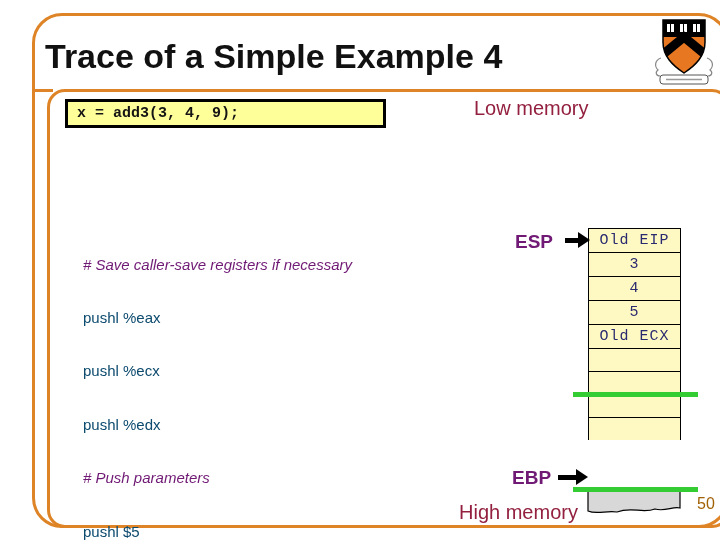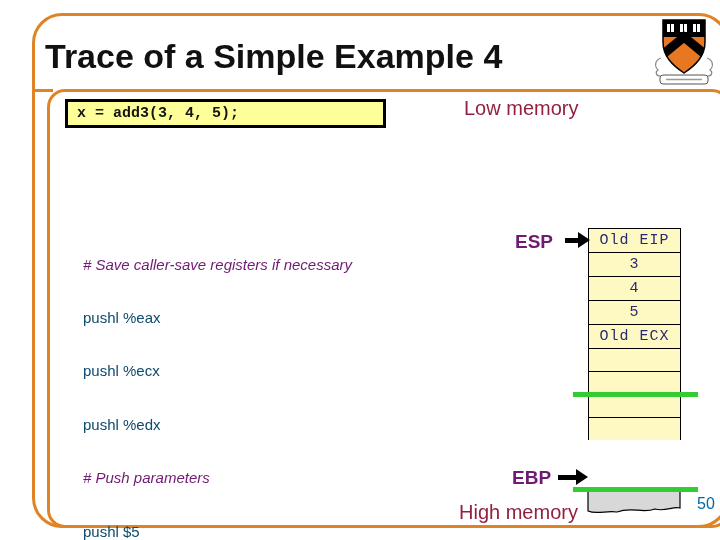--- a/index.html
+++ b/index.html
@@ -19,21 +19,21 @@
                  color:#111; letter-spacing:0px; white-space:nowrap; }
 
   
   .code-box { left:44px; top:99px; width:321px; height:29px; background:#FFFF99;
               border:3px solid #000; }
   .code-box span { position:absolute; left:9px; top:3px;
                    font-family:"Liberation Mono", monospace; font-weight:bold;
                    font-size:15px; color:#141414; white-space:pre; }
 
   .mem-label { font-size:20px; color:#93203F; white-space:nowrap; }
-  .low-mem  { left:443px; top:97px;text-align:right; }
+  .low-mem  { left:453px; top:97px;text-align:right; }
   .high-mem { left:438px; top:501px; }
 
   
   .asm { left:62px; top:220px; font-size:15px; line-height:17.8px; white-space:pre; }
   .asm .dim     { color:#0c4a6e; }
   .asm .comment { color:#701a75; font-style:italic; }
 
   
   .stack { left:567px; top:228px; width:93px; }
   .cell { width:93px; height:24px; border:1px solid #000; border-bottom:none;
@@ -51,21 +51,21 @@
   .arrow-shaft { height:5px; background:#000; }
   .esp-shaft { left:544px; top:238px; width:14px; }
   .ebp-shaft { left:537px; top:475px; width:19px; }
   .arrow-head { width:0; height:0; border-top:8px solid transparent;
                 border-bottom:8px solid transparent; border-left:12px solid #000; }
   .esp-head { left:557px; top:232px; }
   .ebp-head { left:555px; top:469px; }
 
   .torn { left:566px; top:488px; }
 
-  .page-number { left:676px; top:495px; font-size:16px; color:#0369a1; }
+  .page-number { left:676px; top:495px; font-size:16px; color:#a16207; }
 
   .logo { left:632px; top:14px; }
 </style>
 </head>
 <body>
 
 <div id="slide">
 
   <div class="abs outer-frame"></div>
   <div class="abs divider-stub"></div>
@@ -94,21 +94,21 @@
     <rect x="40" y="10" width="7" height="8" fill="#fff"></rect>
       <line x1="43.5" y1="10" x2="43.5" y2="18" stroke="#000"></line>
 
     <path d="M8 42 L31 23 L54 42" fill="none" stroke="#000" stroke-width="9" clip-path="url(#shieldClip)"></path>
 
     <rect x="7" y="61" width="48" height="9" rx="3" fill="#fff" stroke="#555" stroke-width="1"></rect>
     <line x1="13" y1="65.5" x2="49" y2="65.5" stroke="#999" stroke-width="1.5"></line>
   </svg>
 
   <div class="abs code-box">
-    <span>x = add3(3, 4, 5);</span>
+    <span>x = add3(3, 4, 9);</span>
   </div>
 
   <div class="abs mem-label low-mem">Low memory</div>
   <div class="abs mem-label high-mem">High memory</div>
 
   <div class="abs asm">
     <div class="comment"># Save caller-save registers if necessary</div>
     <div class="dim">pushl %eax</div>
     <div class="dim">pushl %ecx</div>
     <div class="dim">pushl %edx</div>

